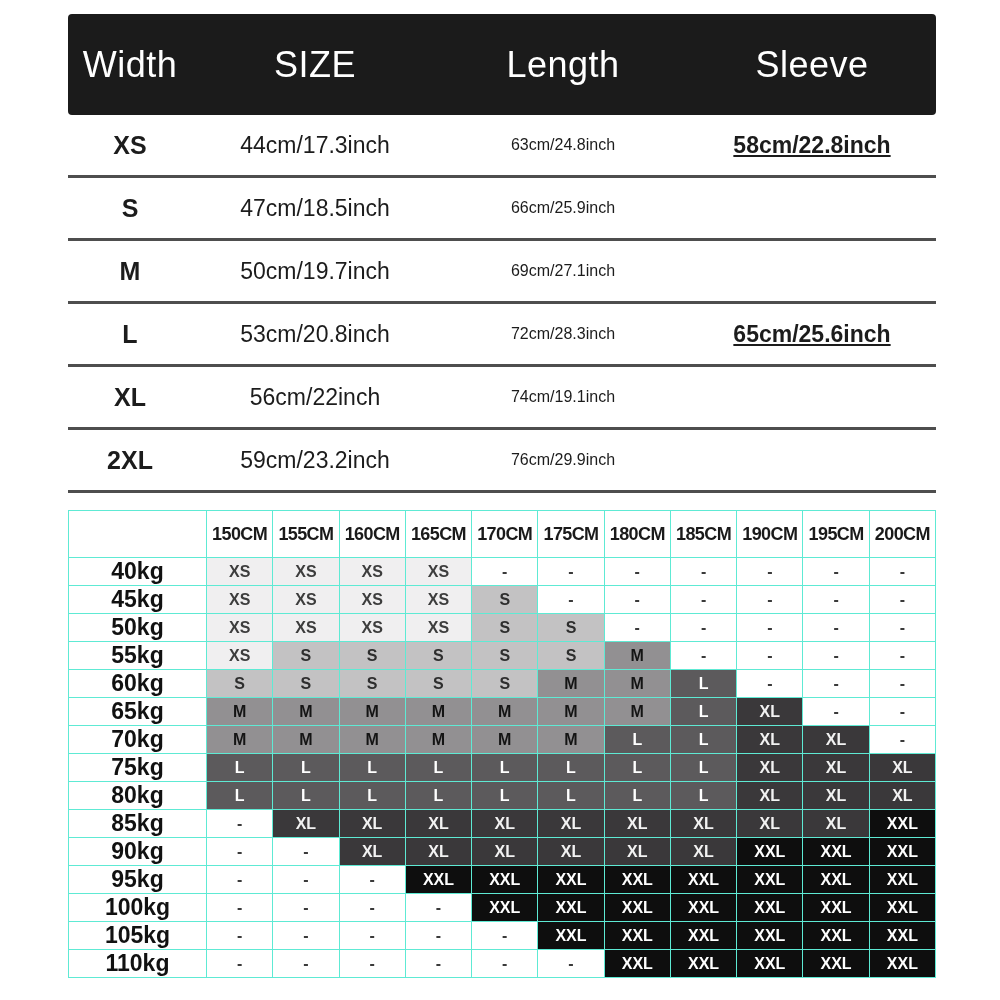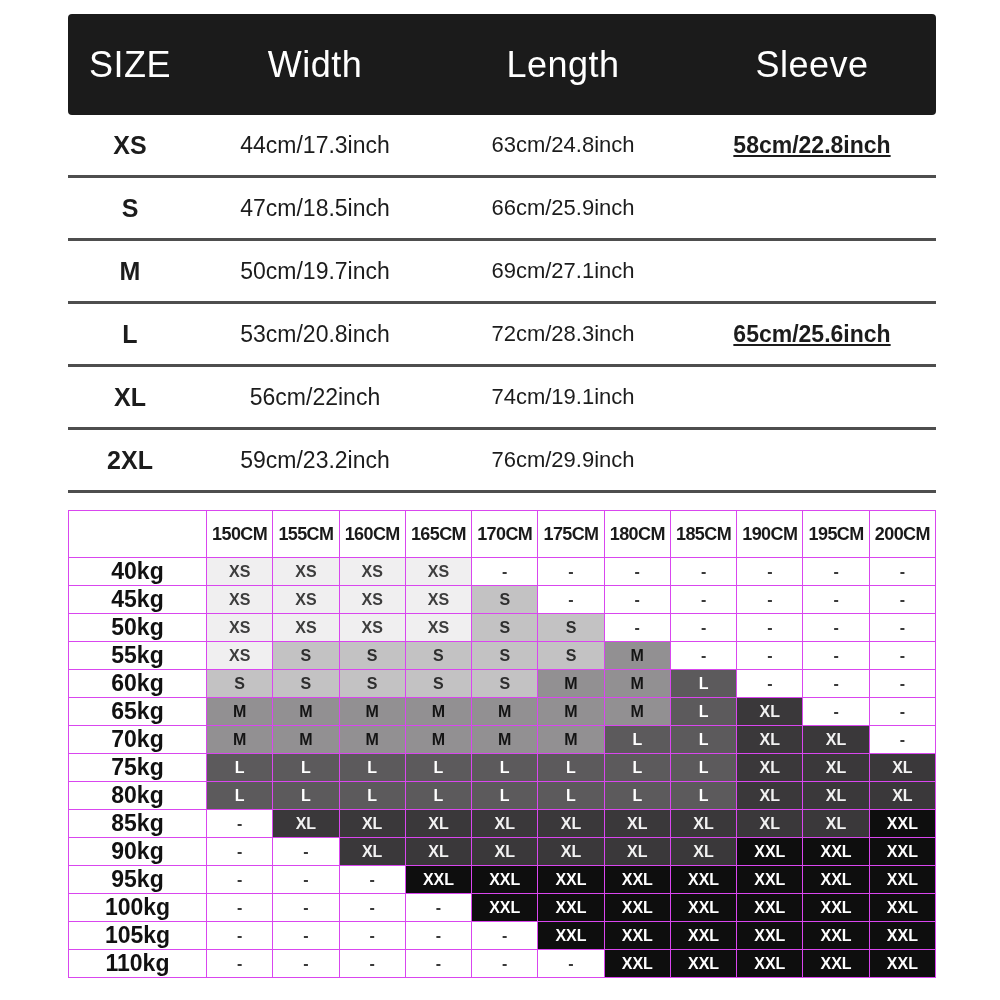--- a/index.html
+++ b/index.html
@@ -37,38 +37,38 @@
     grid-template-columns: 124px 246px 250px 248px;
     align-items: center;
     height: 63px;
     box-sizing: border-box;
     border-bottom: 3px solid #4e4e4e;
     color: #1c1c1c;
   }
   .size-row .cell { text-align: center; }
   .size-row .size   { font-weight: bold; font-size: 25px; }
   .size-row .width  { font-size: 23px; }
-  .size-row .length { font-size: 22px; }
+  .size-row .length { font-size: 16px; }
   .size-row .sleeve { font-weight: bold; font-size: 23px; text-decoration: underline; }
 
   
   .matrix {
     position: absolute;
     left: 68px;
     top: 510px;
     width: 868px;
   }
   .matrix-grid {
     display: grid;
     grid-template-columns: 137px repeat(11, 1fr);
     grid-template-rows: 46px;
     grid-auto-rows: 27px;
     gap: 1px;
     padding: 1px;
-    background: #d946ef;
+    background: #5eead4;
     box-sizing: border-box;
   }
   .mcell {
     display: flex;
     align-items: center;
     justify-content: center;
     background: #ffffff;
     overflow: hidden;
   }
   .mcell.corner { background: #ffffff; }
@@ -94,22 +94,22 @@
     background: #ffffff;
   }
 </style>
 </head>
 <body>
 
 <div class="sheet">
 
   <section class="size-table">
     <header class="size-header">
+      <span class="cell">Width</span>
       <span class="cell">SIZE</span>
-      <span class="cell">Width</span>
       <span class="cell">Length</span>
       <span class="cell">Sleeve</span>
     </header>
     <div id="size-rows">
         <div class="size-row">
           <span class="cell size">XS</span>
           <span class="cell width">44cm/17.3inch</span>
           <span class="cell length">63cm/24.8inch</span>
           <span class="cell sleeve">58cm/22.8inch</span>
         </div>

